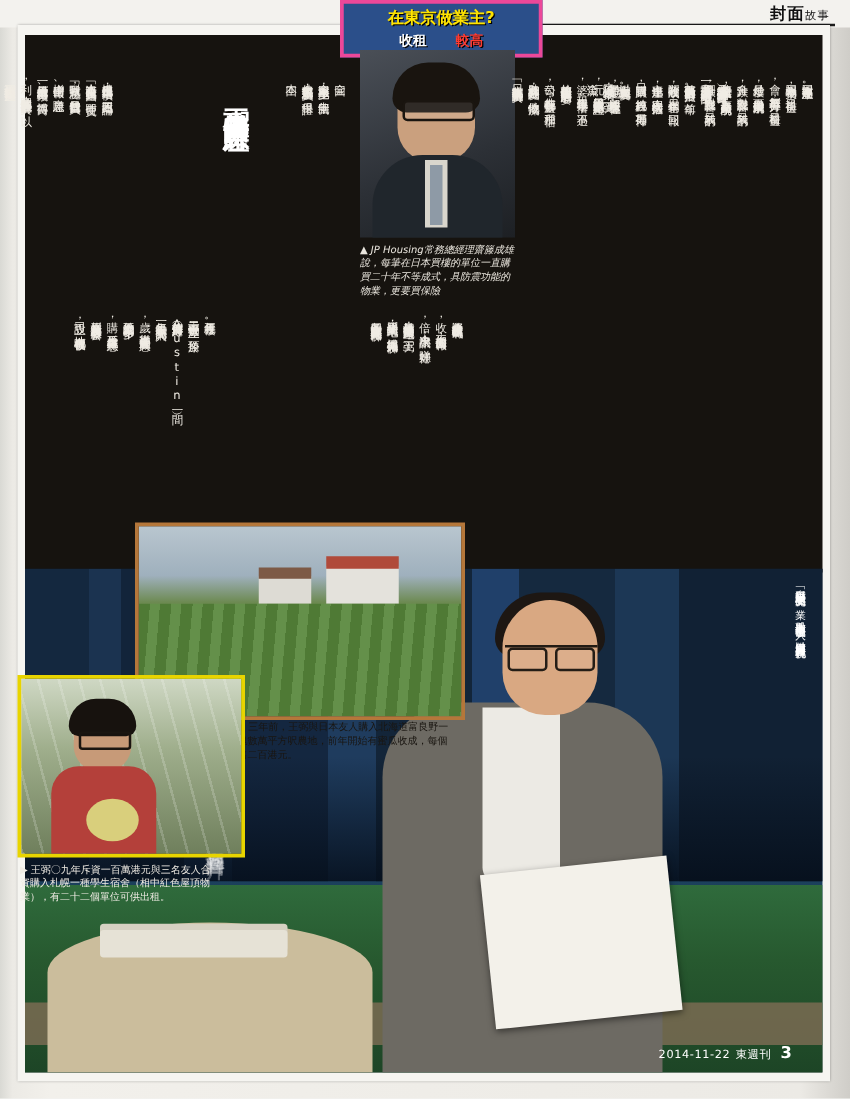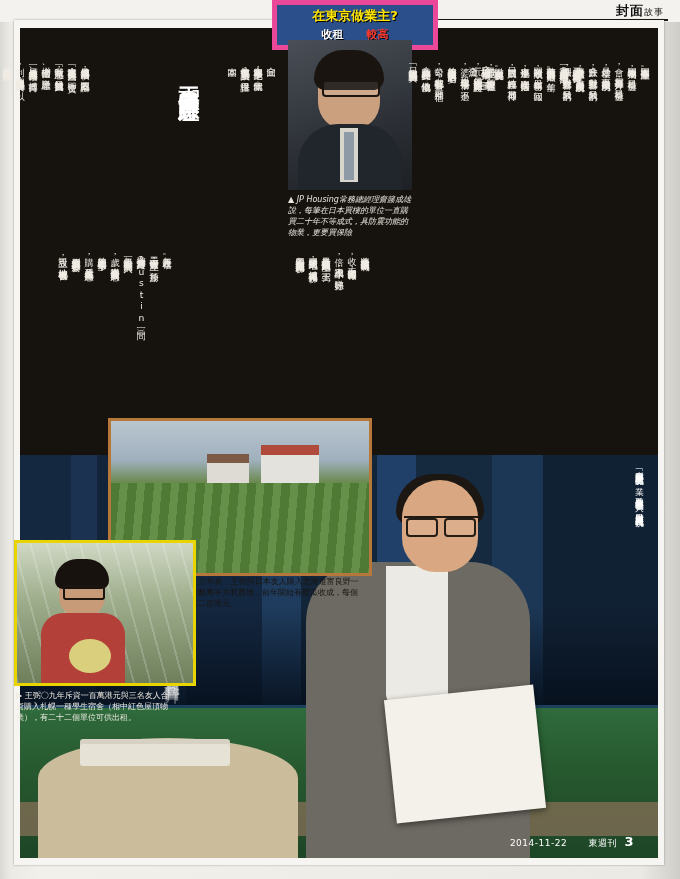--- a/index.html
+++ b/index.html
@@ -60,21 +60,21 @@
   .header-title .small {
     font-size: 9px;
     font-weight: normal;
   }
   
   .clip-top {
     position: absolute;
     left: 272px; top: 0px;
     width: 156px; height: 40px;
     background: #2b4f8a;
-    border: 5px solid #ec4899;
+    border: 3px solid #ec4899;
     overflow: hidden;
   }
   .clip-top .banner {
     position: absolute;
     left: 0; top: 2px;
     width: 156px;
     text-align: center;
     font-size: 13px;
     font-weight: bold;
     color: #ffe400;
@@ -407,21 +407,21 @@
       <div class="paper-sheet"></div>
     </div>
 
     <div class="table-bottom"></div>
     <div class="books"></div>
 
     <div class="wm" style="left:142px; top:210px; height:120px;">東週刊資料圖片</div>
 
     <div class="issue-line">
       <span>2014-11-22</span>
-      <span style="margin-left:18px;text-align:right;">東週刊</span>
+      <span style="margin-left:1px;text-align:right;">東週刊</span>
       <span class="pg">3</span>
     </div>
 
     <div class="white-note" style="right:12px; top:10px; height:108px;">自稱「財經界息魔」的王弼
 業、股歌十個單位的租金收入
 以借日圓買日圓投資札幌</div>
   </div>
 
   <div class="photo-farm">
     <div style="position:absolute;left:150px;top:32px;width:58px;height:30px;background:#e4e2dc;"></div>

